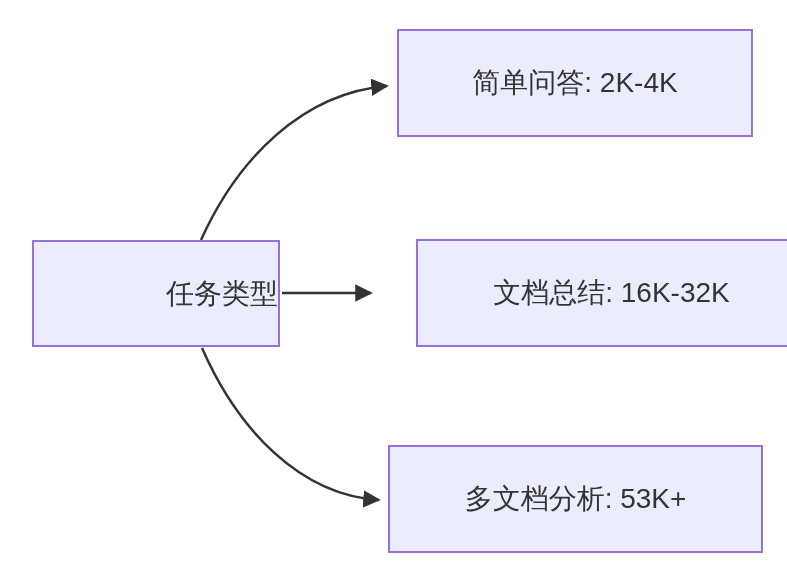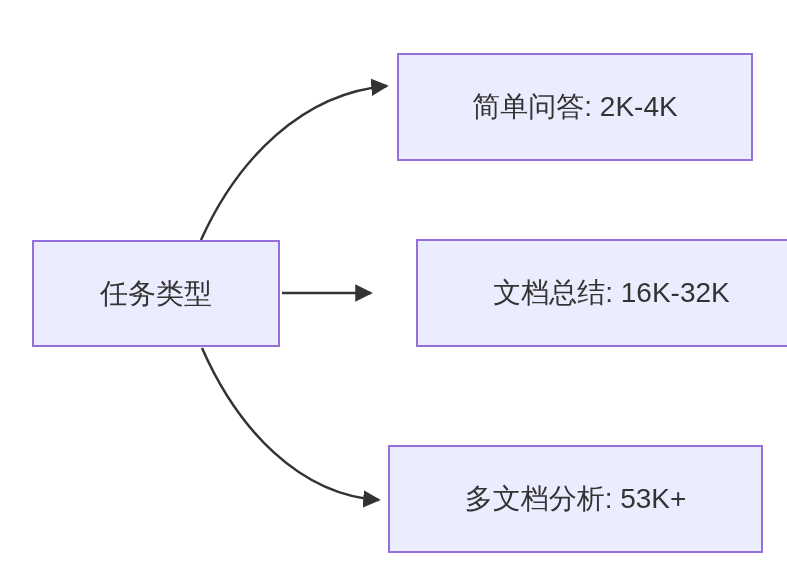--- a/index.html
+++ b/index.html
@@ -30,22 +30,22 @@
     border: 2px solid #9370DB;
     color: #333333;
     display: flex;
     align-items: center;
     justify-content: center;
     font-size: 28px;
     line-height: 1.2;
     text-align: center;
     white-space: nowrap;
   }
-  .node-root   { left: 32px;  top: 240px; width: 248px; height: 107px; }
-  .node-top    { left: 397px; top: 29px;  width: 356px; height: 108px; margin-top: 24px; }
+  .node-root   { left: 32px;  top: 240px; width: 248px; height: 107px; justify-content: flex-end; }
+  .node-top    { left: 397px; top: 29px;  width: 356px; height: 108px; }
   .node-middle { left: 380px; top: 239px; width: 391px; height: 108px; margin-left: 36px; }
   .node-bottom { left: 388px; top: 445px; width: 375px; height: 108px; }
 </style>
 </head>
 <body>
 
 <div class="canvas">
 
   <svg class="edges" width="787" height="572" viewBox="0 0 787 572" xmlns="http://www.w3.org/2000/svg">
     <defs>

